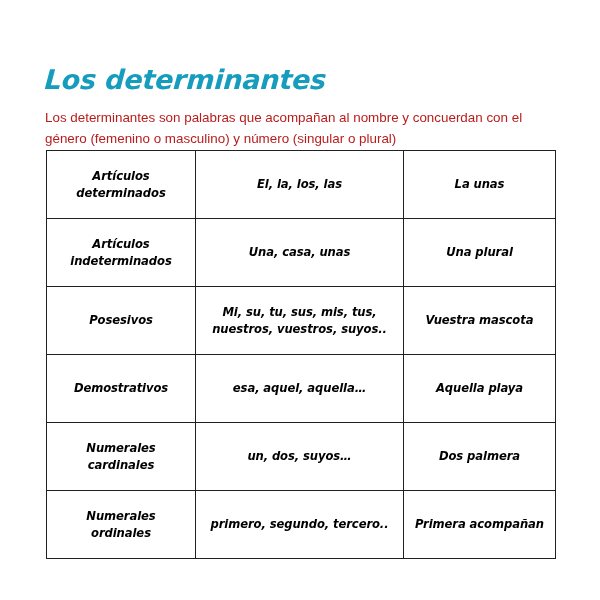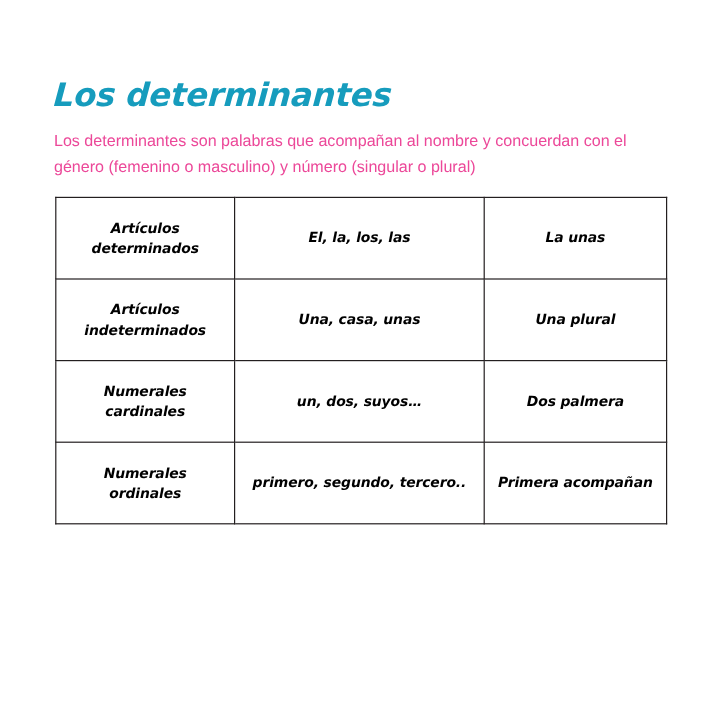--- a/index.html
+++ b/index.html
@@ -38,28 +38,28 @@
   }
 
   .doc-intro {
     position: absolute;
     left: 45px;
     top: 95px;
     width: 510px;
     font-family: "Liberation Sans", sans-serif;
     font-size: 13.4px;
     font-weight: 400;
-    color: #ec4899;
+    color: #b91c1c;
     line-height: 1.52;
   }
 
   .det-table {
     position: absolute;
     left: 46px;
-    top: 164px;
+    top: 150px;
     width: 509px;
     border-collapse: collapse;
     table-layout: fixed;
   }
 
   .det-table td {
     border: 1.6px solid #231f20;
     height: 61px;
     padding: 3px 6px;
     text-align: center;
@@ -122,21 +122,44 @@
 indeterminados</span>
         </td>
         <td class="cell-items">
           <span class="cell-text">Una, casa, unas</span>
         </td>
         <td class="cell-example">
           <span class="cell-text">Una plural</span>
         </td>
       </tr>
 
+      <tr>
+        <td class="cell-type">
+          <span class="cell-text">Posesivos</span>
+        </td>
+        <td class="cell-items">
+          <span class="cell-text">Mi, su, tu, sus, mis, tus,
+nuestros, vuestros, suyos..</span>
+        </td>
+        <td class="cell-example">
+          <span class="cell-text">Vuestra mascota</span>
+        </td>
+      </tr>
 
+      <tr>
+        <td class="cell-type">
+          <span class="cell-text">Demostrativos</span>
+        </td>
+        <td class="cell-items">
+          <span class="cell-text">esa, aquel, aquella…</span>
+        </td>
+        <td class="cell-example">
+          <span class="cell-text">Aquella playa</span>
+        </td>
+      </tr>
 
       <tr>
         <td class="cell-type">
           <span class="cell-text">Numerales
 cardinales</span>
         </td>
         <td class="cell-items">
           <span class="cell-text">un, dos, suyos…</span>
         </td>
         <td class="cell-example">

